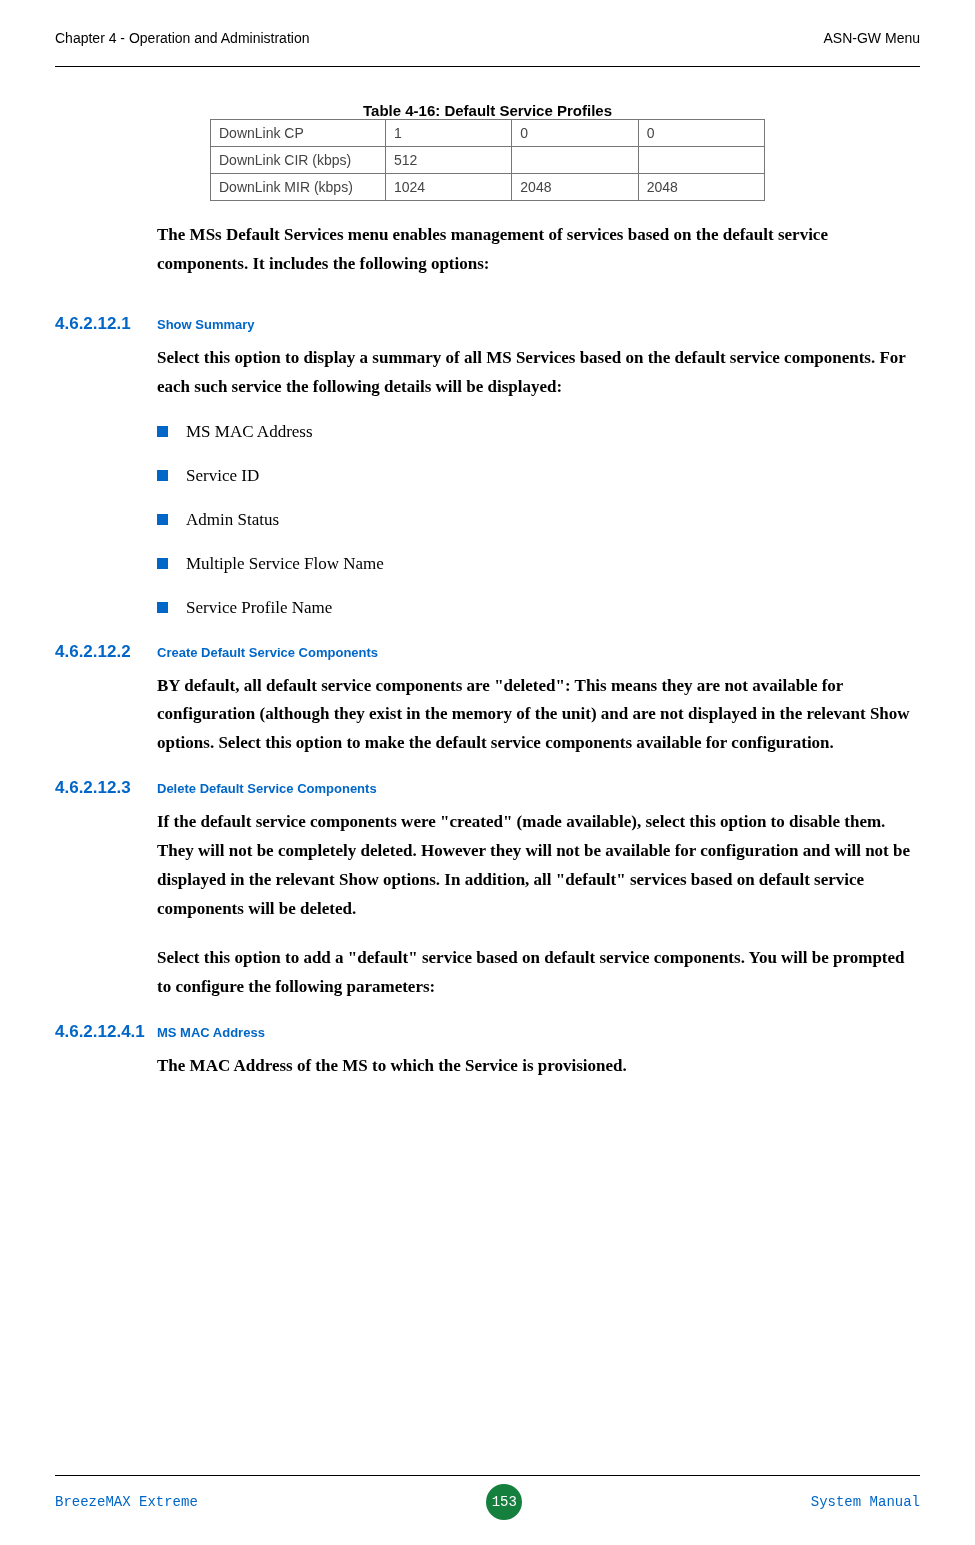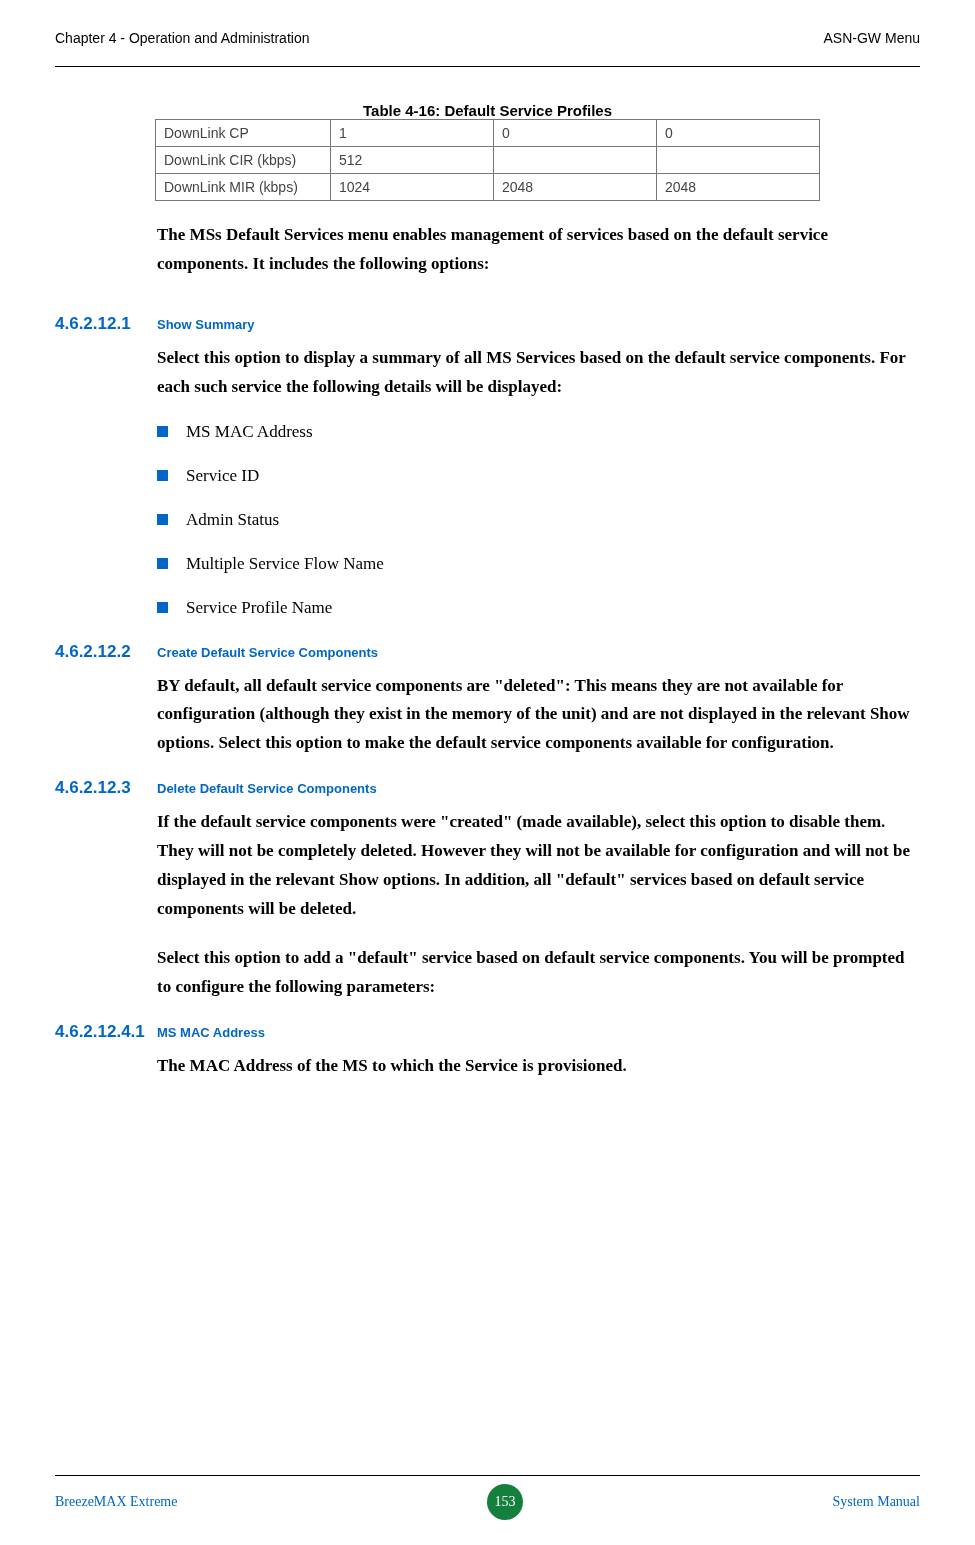--- a/index.html
+++ b/index.html
@@ -31,21 +31,21 @@
     }
     .table-title {
       text-align: center;
       font-weight: bold;
       font-family: Arial, Helvetica, sans-serif;
       font-size: 15px;
     }
     .data-table {
       border-collapse: collapse;
       margin: 0 auto 20px;
-      width: 665px;
+      width: 555px;
     }
     .data-table td {
       border: 1px solid #777;
       padding: 5px 8px;
       font-family: Arial, Helvetica, sans-serif;
       font-size: 14px;
     }
     .data-table td:first-child {
       width: 175px;
       color: #444;
@@ -108,21 +108,21 @@
       right: 55px;
     }
     .footer-line {
       border-top: 1px solid #000;
       margin-bottom: 8px;
     }
     .footer-row {
       display: flex;
       justify-content: space-between;
       align-items: center;
-      font-family: Liberation Serif, serif;
+      font-family: Liberation Mono, monospace;
       font-size: 14px;
     }
     .footer-left {
       color: #0066c8;
     }
     .footer-right {
       color: #0066c8;
     }
     .page-badge {
       background: #15803d;

